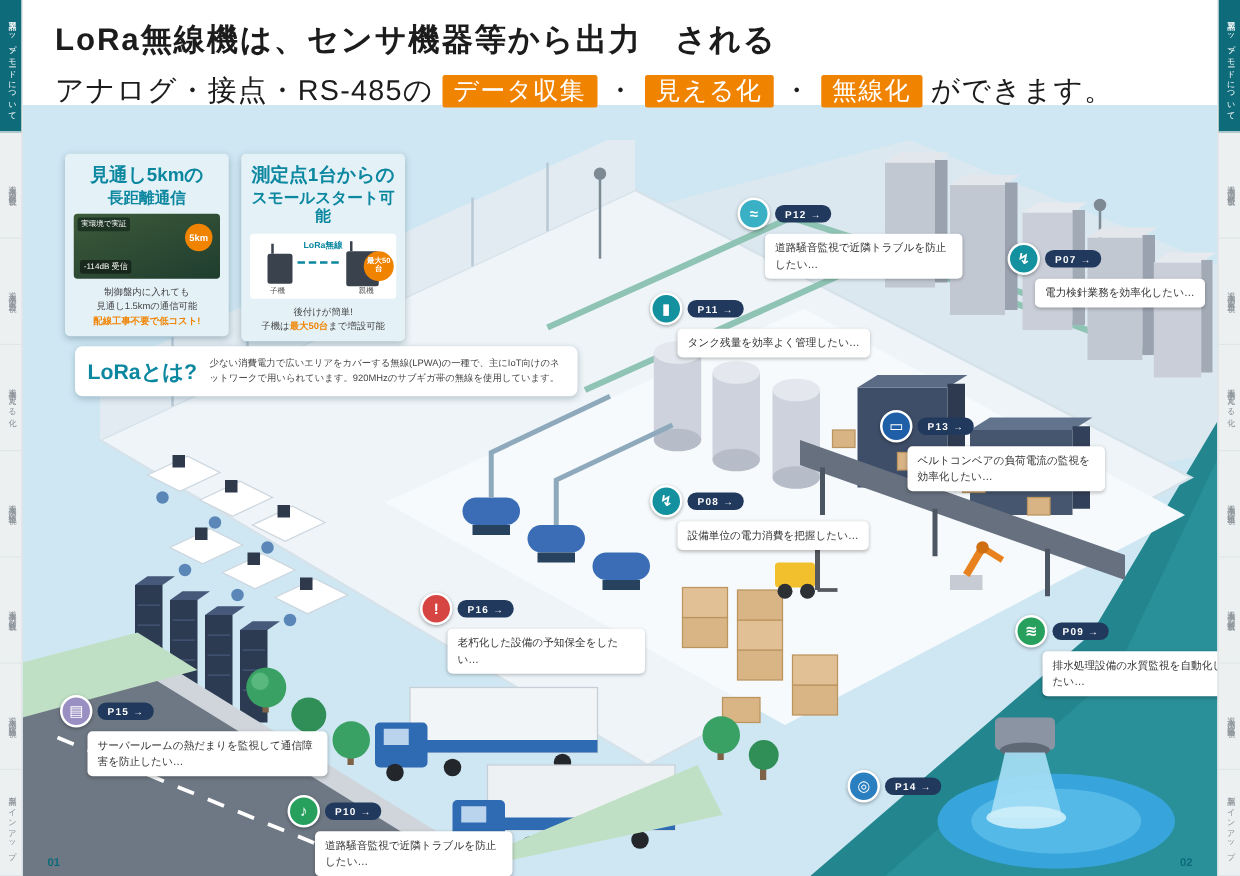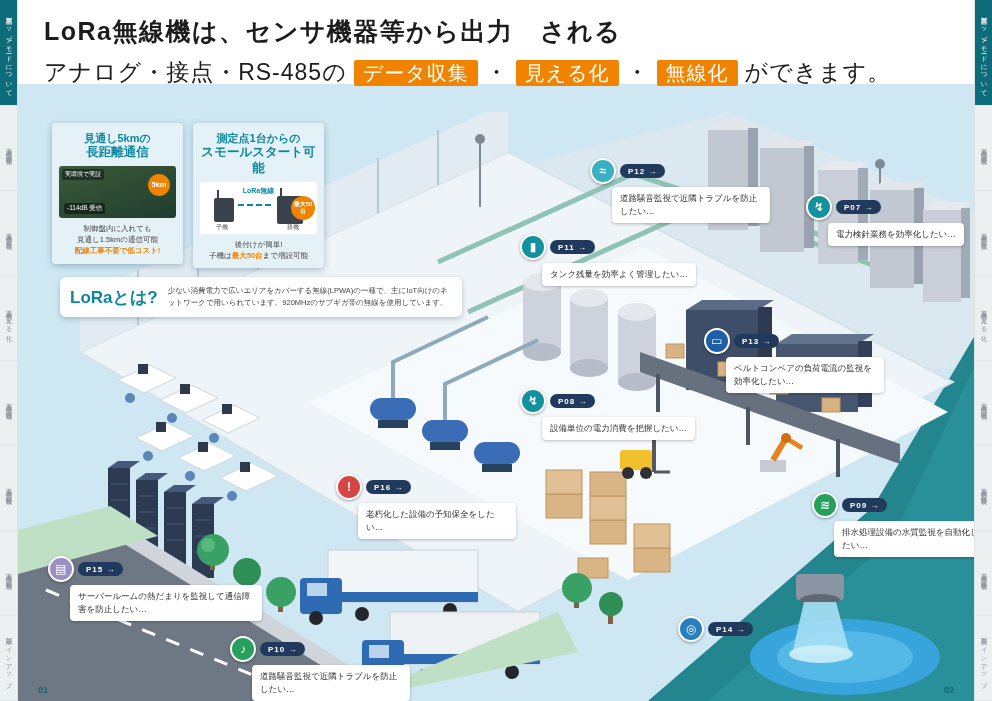--- a/index.html
+++ b/index.html
@@ -19,21 +19,21 @@
   
   .header{position:absolute;left:0;right:0;top:0;height:84px;background:#fff;z-index:5;padding:15px 0 0 26px}
   .h1{font-size:25px;font-weight:bold;color:#1c1c1c;letter-spacing:1.5px}
   .h2{font-size:23px;font-weight:normal;color:#1c1c1c;margin-top:9px;display:flex;align-items:center;gap:7px;letter-spacing:1px}
   .hl{background:#f08300;color:#fff;padding:0 9px;font-size:20px;border-radius:2px;line-height:1.3}
 
   .scene{position:absolute;left:0;top:112px;width:956px;height:589px;z-index:1}
 
   
   .card{position:absolute;width:131px;background:#e4f1f7;border-radius:4px;box-shadow:0 2px 6px rgba(20,60,80,.3);padding:8px 6px 7px;z-index:6;text-align:center}
-  .card .t1{font-size:11px;color:#0b87a0;font-weight:bold;line-height:1.3}
+  .card .t1{font-size:15px;color:#0b87a0;font-weight:bold;line-height:1.3}
   .card .t2{font-size:12.5px;color:#0b87a0;font-weight:bold;line-height:1.25;margin-bottom:5px}
   .card .body{font-size:7.5px;color:#444;line-height:1.5;margin-top:5px}
   .card .obody{color:#f08300;font-weight:bold}
   .photo{position:relative;width:117px;height:52px;margin:0 auto;background:linear-gradient(160deg,#3d5a3a,#1f3d2e);border-radius:3px;overflow:hidden}
   .photo .cap{position:absolute;left:3px;top:3px;background:rgba(20,40,30,.75);color:#fff;font-size:6px;padding:1px 3px;border-radius:2px}
   .photo .kmbadge{position:absolute;right:6px;top:8px;width:22px;height:22px;border-radius:50%;background:#f08300;color:#fff;font-size:7.5px;font-weight:bold;display:flex;align-items:center;justify-content:center}
   .photo .db{position:absolute;left:5px;bottom:4px;color:#fff;font-size:6.5px;background:rgba(0,0,0,.45);padding:1px 3px;border-radius:2px}
   .devices{position:relative;width:117px;height:52px;margin:0 auto;background:#fff;border-radius:3px;overflow:hidden}
   .dev{position:absolute;width:20px;height:24px;background:#3a424e;border-radius:2px;bottom:12px}
   .dev:before{content:"";position:absolute;top:-8px;left:3px;width:2px;height:8px;background:#3a424e}

